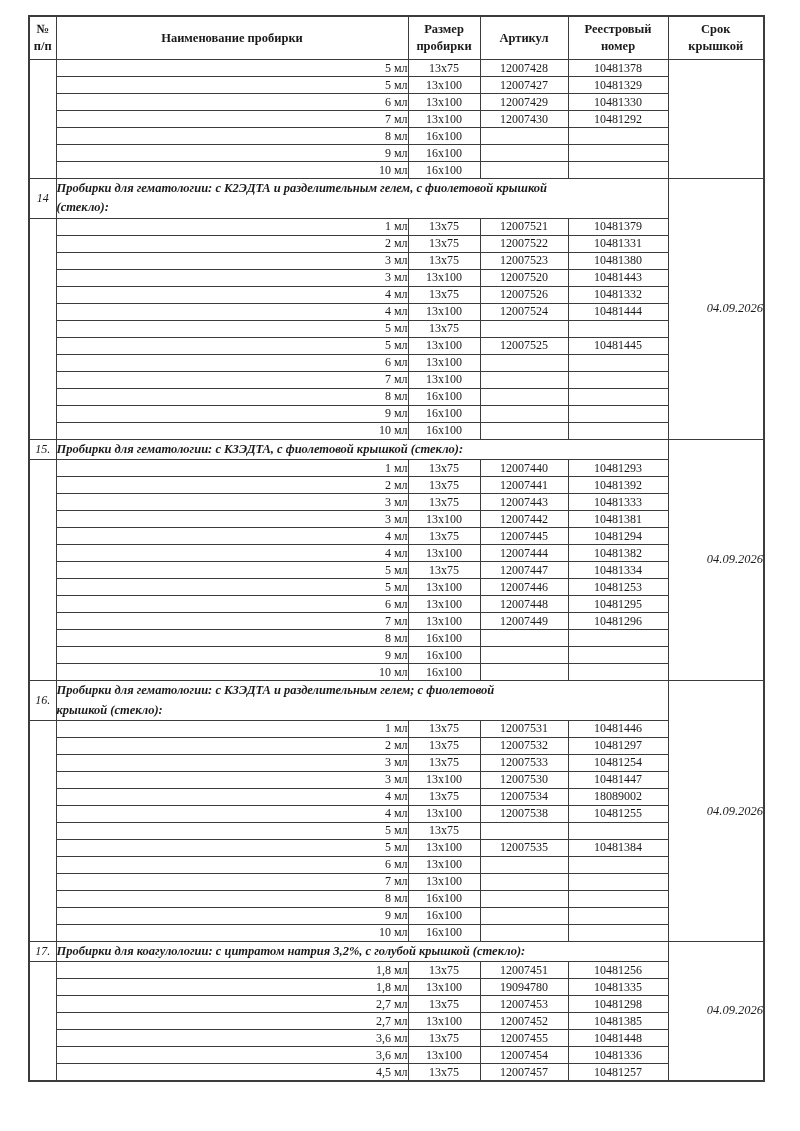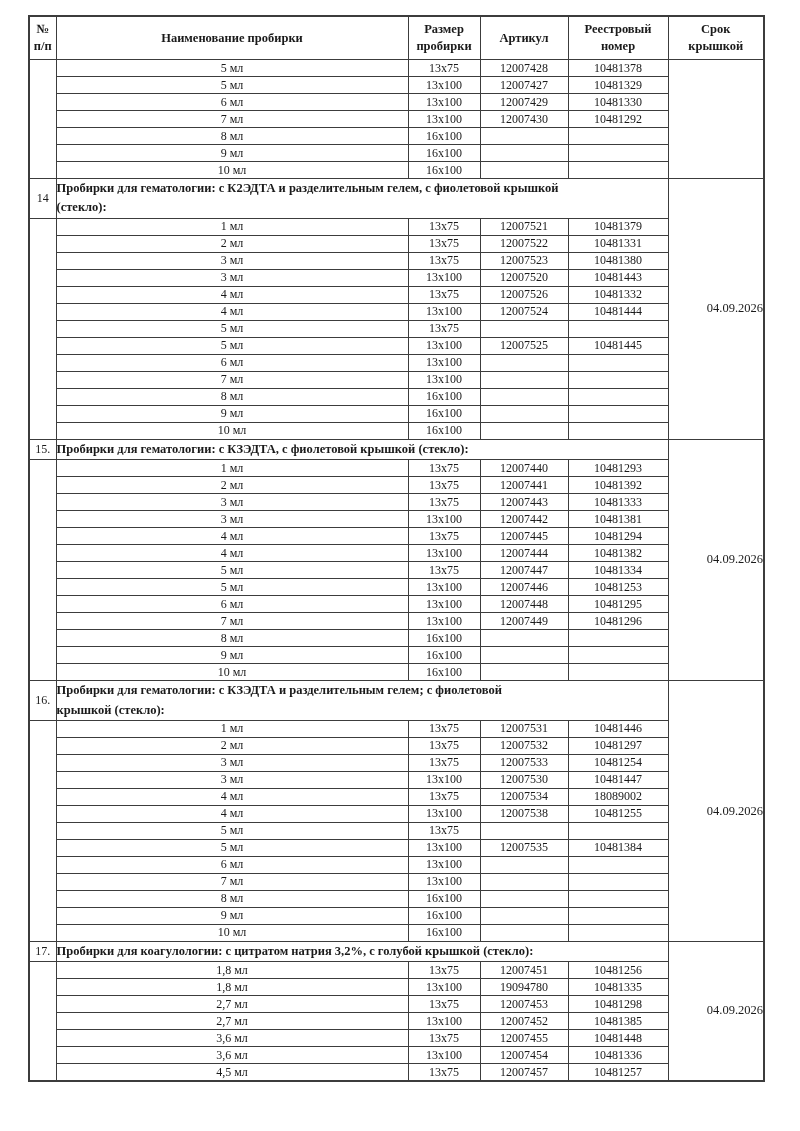--- a/index.html
+++ b/index.html
@@ -42,36 +42,36 @@
     white-space: pre-line;
     height: 42px;
   }
   tr.data-row { height: 17px; }
   tr.data-row td {
     font-size: 12px;
     line-height: 15px;
     vertical-align: middle;
   }
   td.name-cell {
-    text-align: center;
+    text-align: right;
     padding-left: 4px;
   }
   td.size-cell, td.article-cell, td.registry-cell {
     text-align: center;
   }
   td.section-title {
     font-weight: bold;
     font-size: 12.5px;
     line-height: 1.55;
     text-align: left;
     vertical-align: middle;
     white-space: pre-line;
     min-height: 20px;
   }
-  tr.section-header-row { height: 20px; }
+  tr.section-header-row { height: 20px; font-style: italic; }
   td.num-cell {
     font-size: 12px;
     text-align: center;
     vertical-align: middle;
   }
   td.validity-cell {
     font-size: 12.5px;
     text-align: right;
     vertical-align: middle;
   }

